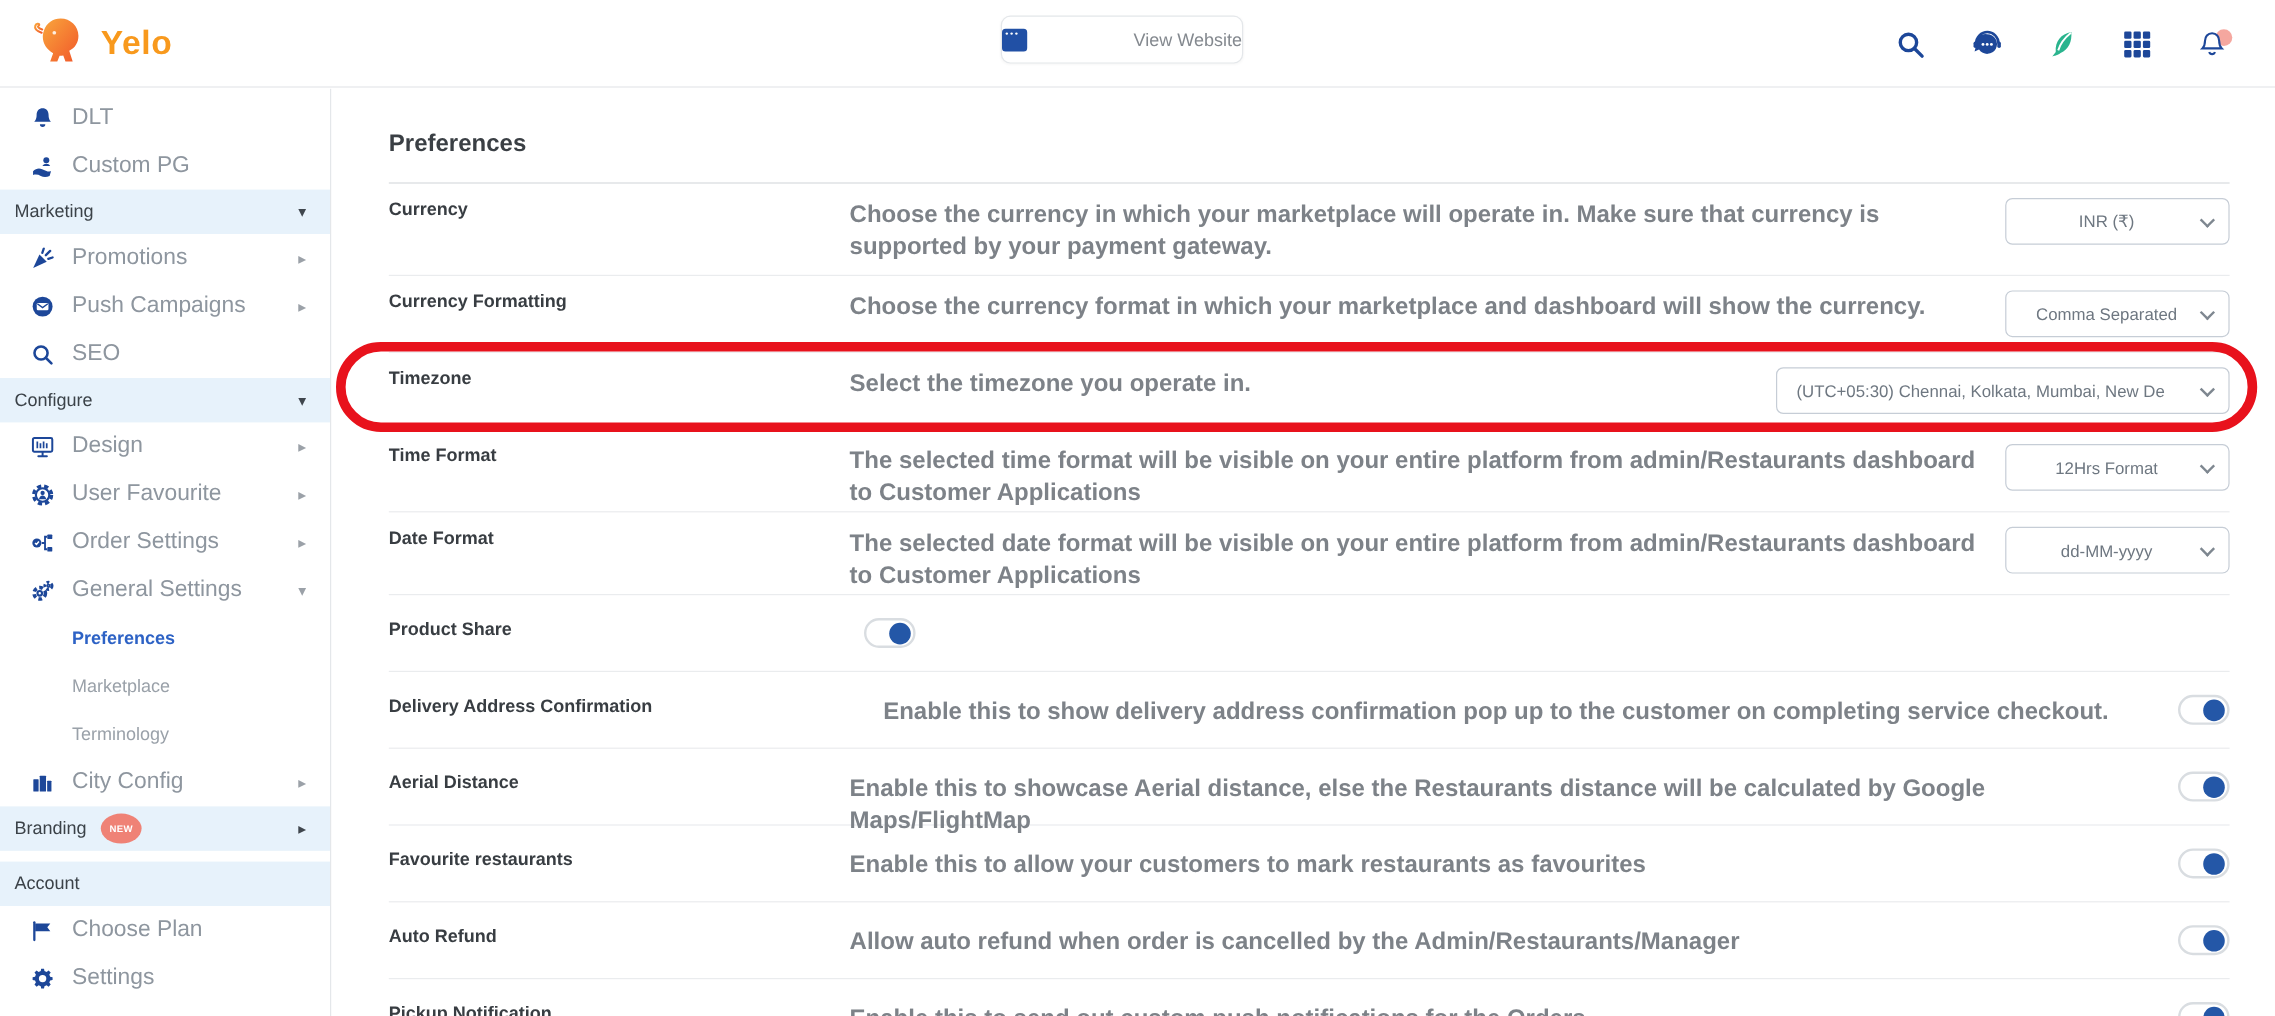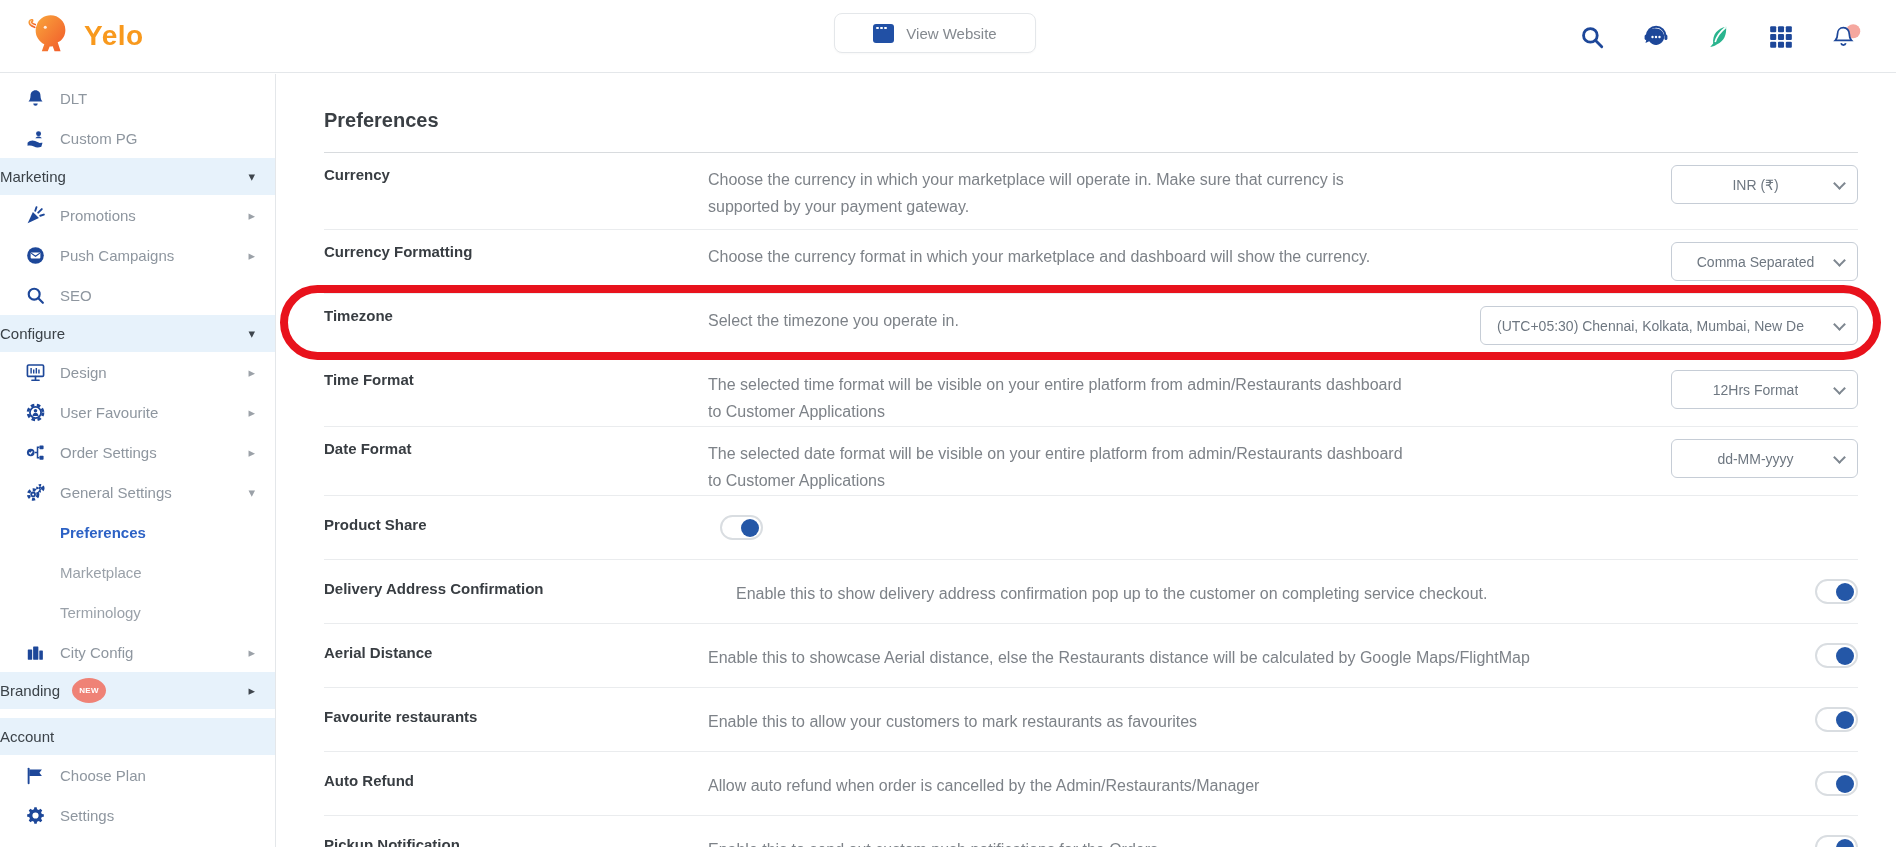--- a/index.html
+++ b/index.html
@@ -7,58 +7,58 @@
     font-family:"Liberation Sans","DejaVu Sans",sans-serif; }
   .app { position:relative; width:1668px; height:847px; }
 
   
   .topbar { position:absolute; top:0; left:0; width:1896px; height:73px;
     background:#fff; border-bottom:1px solid #e4e7ea; display:flex; align-items:center; z-index:5; }
   .logo { display:flex; align-items:center; gap:8px; margin-left:26px; cursor:pointer; }
   .logo-word { font-size:28px; font-weight:800; color:#f8991d; letter-spacing:.5px; }
   .view-website { position:absolute; left:834px; top:13px; width:202px; height:40px;
     background:#fff; border:1px solid #e4e7ea; border-radius:8px; display:flex; align-items:center;
-    justify-content:center; gap:12px; cursor:pointer; box-shadow:0 1px 2px rgba(0,0,0,.03); }
+    justify-content:space-between; gap:12px; cursor:pointer; box-shadow:0 1px 2px rgba(0,0,0,.03); }
   .vw-ico { width:21px; height:19px; background:#2150a5; border-radius:3px; position:relative; }
   .vw-ico i { position:absolute; top:3px; width:2.4px; height:2.4px; border-radius:50%; background:#fff; }
   .vw-ico i:nth-child(1){left:3px} .vw-ico i:nth-child(2){left:7px} .vw-ico i:nth-child(3){left:11px}
   .view-website span.lbl { font-size:15px; color:#84898f; }
   .topbar-icons { position:absolute; right:34px; top:0; height:73px; display:flex; align-items:center; gap:35px; }
   .tb-icon { width:28px; height:28px; display:flex; align-items:center; justify-content:center;
     color:#1d4799; cursor:pointer; }
   .tb-icon svg { width:26px; height:26px; }
 
   
   .sidebar { position:absolute; top:74px; left:0; width:276px; height:773px; background:#fff;
     border-right:1px solid #e4e7ea; padding-top:4px; overflow:hidden; }
   .side-item { height:40px; display:flex; align-items:center; padding-left:25px; cursor:pointer; }
   .side-item .sicon { width:21px; height:21px; color:#1d4799; display:flex; align-items:center; justify-content:center; }
   .side-item .sicon svg { width:19px; height:19px; }
-  .side-item .slabel { margin-left:14px; font-size:15px; color:#8e969f; }
+  .side-item .slabel { margin-left:14px; font-size:19px; color:#8e969f; }
   .side-header { height:37px; background:#e7f2fb; display:flex; align-items:center;
-    padding-left:0; cursor:pointer; }
+    padding-left:12px; cursor:pointer; }
   .side-header .slabel { font-size:15px; color:#3b4248; }
   .side-header.gap-before { margin-top:9px; }
   .side-sub { height:40px; display:flex; align-items:center; padding-left:60px; cursor:pointer; }
   .side-sub .slabel { font-size:15px; color:#9aa1a9; }
   .side-sub.active .slabel { color:#2d62c5; font-weight:700; }
   .chev-glyph { margin-left:auto; margin-right:20px; font-size:13px; line-height:1; }
   .chev-gray { color:#9ba1a8; } .chev-dark { color:#3f464d; }
   .new-badge { margin-left:12px; background:#ef8276; color:#fff; font-size:8px; font-weight:700;
     width:34px; height:25px; border-radius:50%; display:flex; align-items:center; justify-content:center;
     letter-spacing:.3px; }
 
   
   .content { position:absolute; top:74px; left:277px; width:1619px; height:773px;
     padding:34px 38px 0 47px; background:#fff; }
   .page-title { font-size:20px; line-height:24px; font-weight:700; color:#3a3f44; margin-bottom:20px; }
   .title-rule { border-top:1px solid #d8dbde; }
   .pref-row { display:flex; align-items:flex-start; border-bottom:1px solid #eaecee; }
   .pref-label { width:384px; flex:none; padding-top:13px; font-size:15px; font-weight:700; color:#383d42; }
-  .pref-desc { flex:1; padding-top:13px; font-size:16px; line-height:27px; color:#7d8288; white-space:pre-line; }
+  .pref-desc { flex:1; padding-top:13px; font-size:20px; line-height:27px; color:#7d8288; white-space:pre-line;font-weight:bold; }
   .pref-row.toggle-row .pref-label, .pref-row.toggle-row .pref-desc { padding-top:20px; }
   .pref-control { flex:none; margin-left:12px; display:flex; justify-content:flex-end; }
   .select { position:relative; margin-top:12px; width:187px; height:39px; border:1px solid #c6cdd6;
     border-radius:6px; background:#fff; display:flex; align-items:center; justify-content:center;
     padding:0 30px 0 12px; cursor:pointer; }
   .select.wide { width:378px; justify-content:flex-start; padding-left:16px; }
   .select .sel-text { font-size:14px; color:#6e7781; white-space:nowrap; overflow:hidden; }
   .select .chev { position:absolute; right:13px; top:13px; width:9px; height:9px;
     border-right:2px solid #7e8790; border-bottom:2px solid #7e8790; transform:rotate(45deg); }
   .toggle { margin-top:19px; width:43px; height:25px; background:#fff; border:2px solid #d9dde1;

